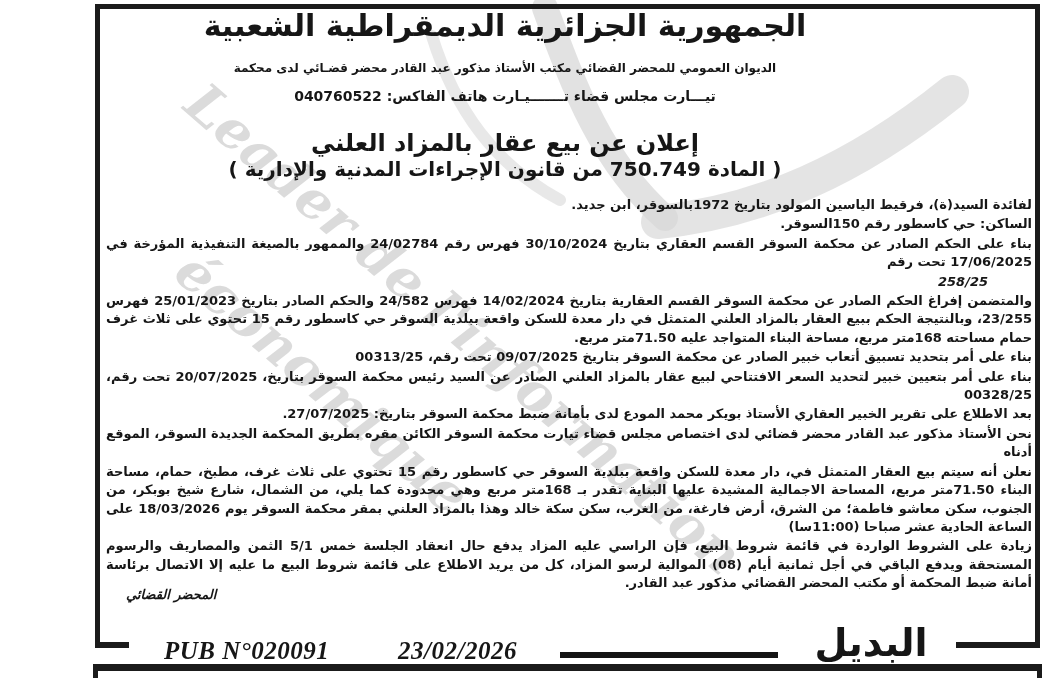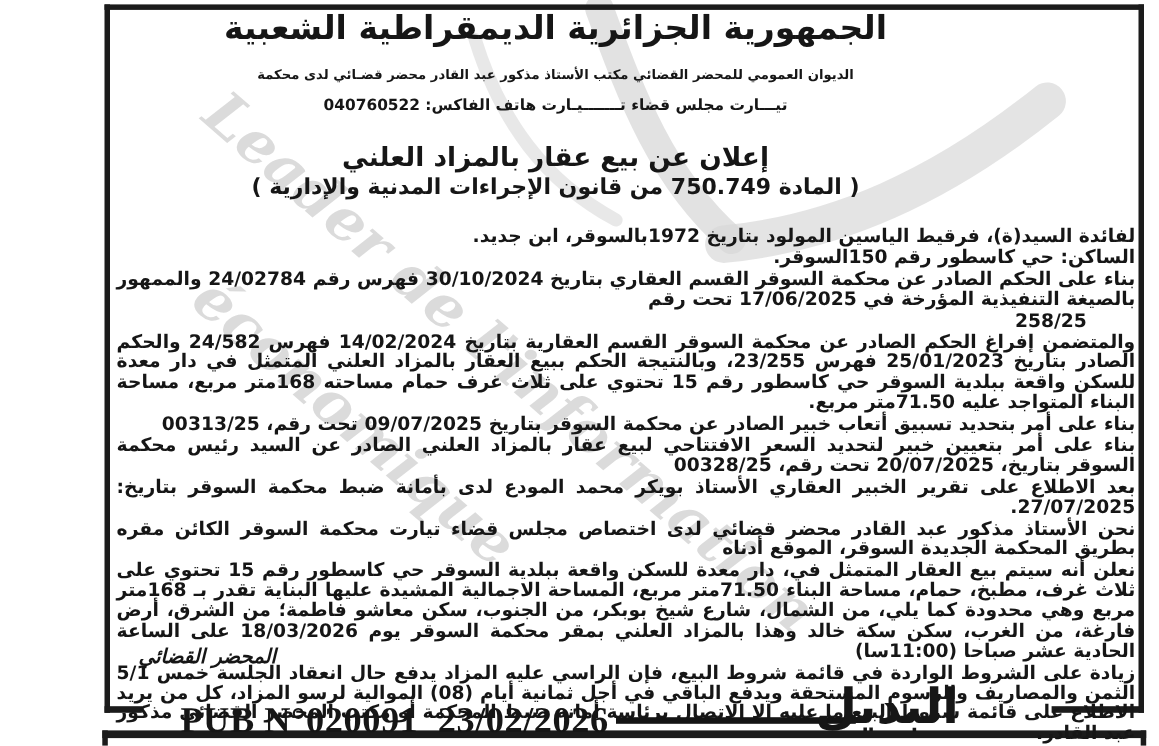--- a/index.html
+++ b/index.html
@@ -38,44 +38,44 @@
   }
   
   .center-rtl{left:95px;width:820px;text-align:center;direction:rtl;z-index:4;}
   #republic-title{top:8px;font-size:30px;font-weight:bold;}
   #office-line{top:61px;font-size:12px;font-weight:bold;}
   #court-line{top:88px;font-size:14px;font-weight:bold;}
   #announcement-title{top:129px;font-size:24px;font-weight:bold;}
   #legal-reference{top:157px;font-size:20px;font-weight:bold;}
   
   #body-text{
-    left:106px;top:206px;width:926px;z-index:4;
+    left:106px;top:196px;width:926px;z-index:4;
     direction:rtl;text-align:justify;
-    font-size:17px;line-height:18.4px;font-weight:bold;
+    font-size:13px;line-height:18.4px;font-weight:bold;
   }
   #body-text p{margin:0 0 1px 0;}
   #body-text p.short-line{text-align:right;}
-  #body-text p.indent{padding-right:44px;}
+  #body-text p.indent{padding-right:44px;font-style:italic;}
   
   #signature{
     left:126px;top:587px;z-index:4;direction:rtl;
-    font-size:18px;font-weight:bold;font-style:italic;
+    font-size:13px;font-weight:bold;font-style:italic;
   }
   
   .footer-serif{
     font-family:"Liberation Serif","DejaVu Serif",serif;
-    font-weight:bold;font-size:33px;z-index:4;letter-spacing:0.5px;
+    font-weight:bold;font-size:25px;z-index:4;letter-spacing:0.5px;font-style:italic;
   }
   #pub-number{left:164px;top:637px;}
   #pub-date{left:398px;top:637px;}
   #footer-rule{left:560px;top:652px;width:218px;height:6px;background:#141414;z-index:4;}
   #newspaper-name{
-    left:741px;top:620px;width:170px;z-index:4;
-    direction:rtl;text-align:left;
-    font-size:44px;line-height:46px;font-weight:bold;
+    left:786px;top:620px;width:170px;z-index:4;
+    direction:rtl;text-align:center;
+    font-size:38px;line-height:46px;font-weight:bold;
   }
 </style>
 </head>
 <body>
 
 <div class="abs" id="watermark-layer">
   <svg width="1054" height="678" viewBox="0 0 1054 678">
     <path d="M545 8 C575 90 602 162 665 218" stroke="#d8d8d8" stroke-width="26" fill="none" stroke-linecap="round" opacity="0.75"></path>
     <path d="M658 222 C760 212 855 170 952 92" stroke="#d8d8d8" stroke-width="34" fill="none" stroke-linecap="round" opacity="0.7"></path>
     <path d="M432 36 C455 110 495 165 560 200" stroke="#dedede" stroke-width="12" fill="none" stroke-linecap="round" opacity="0.7"></path>

